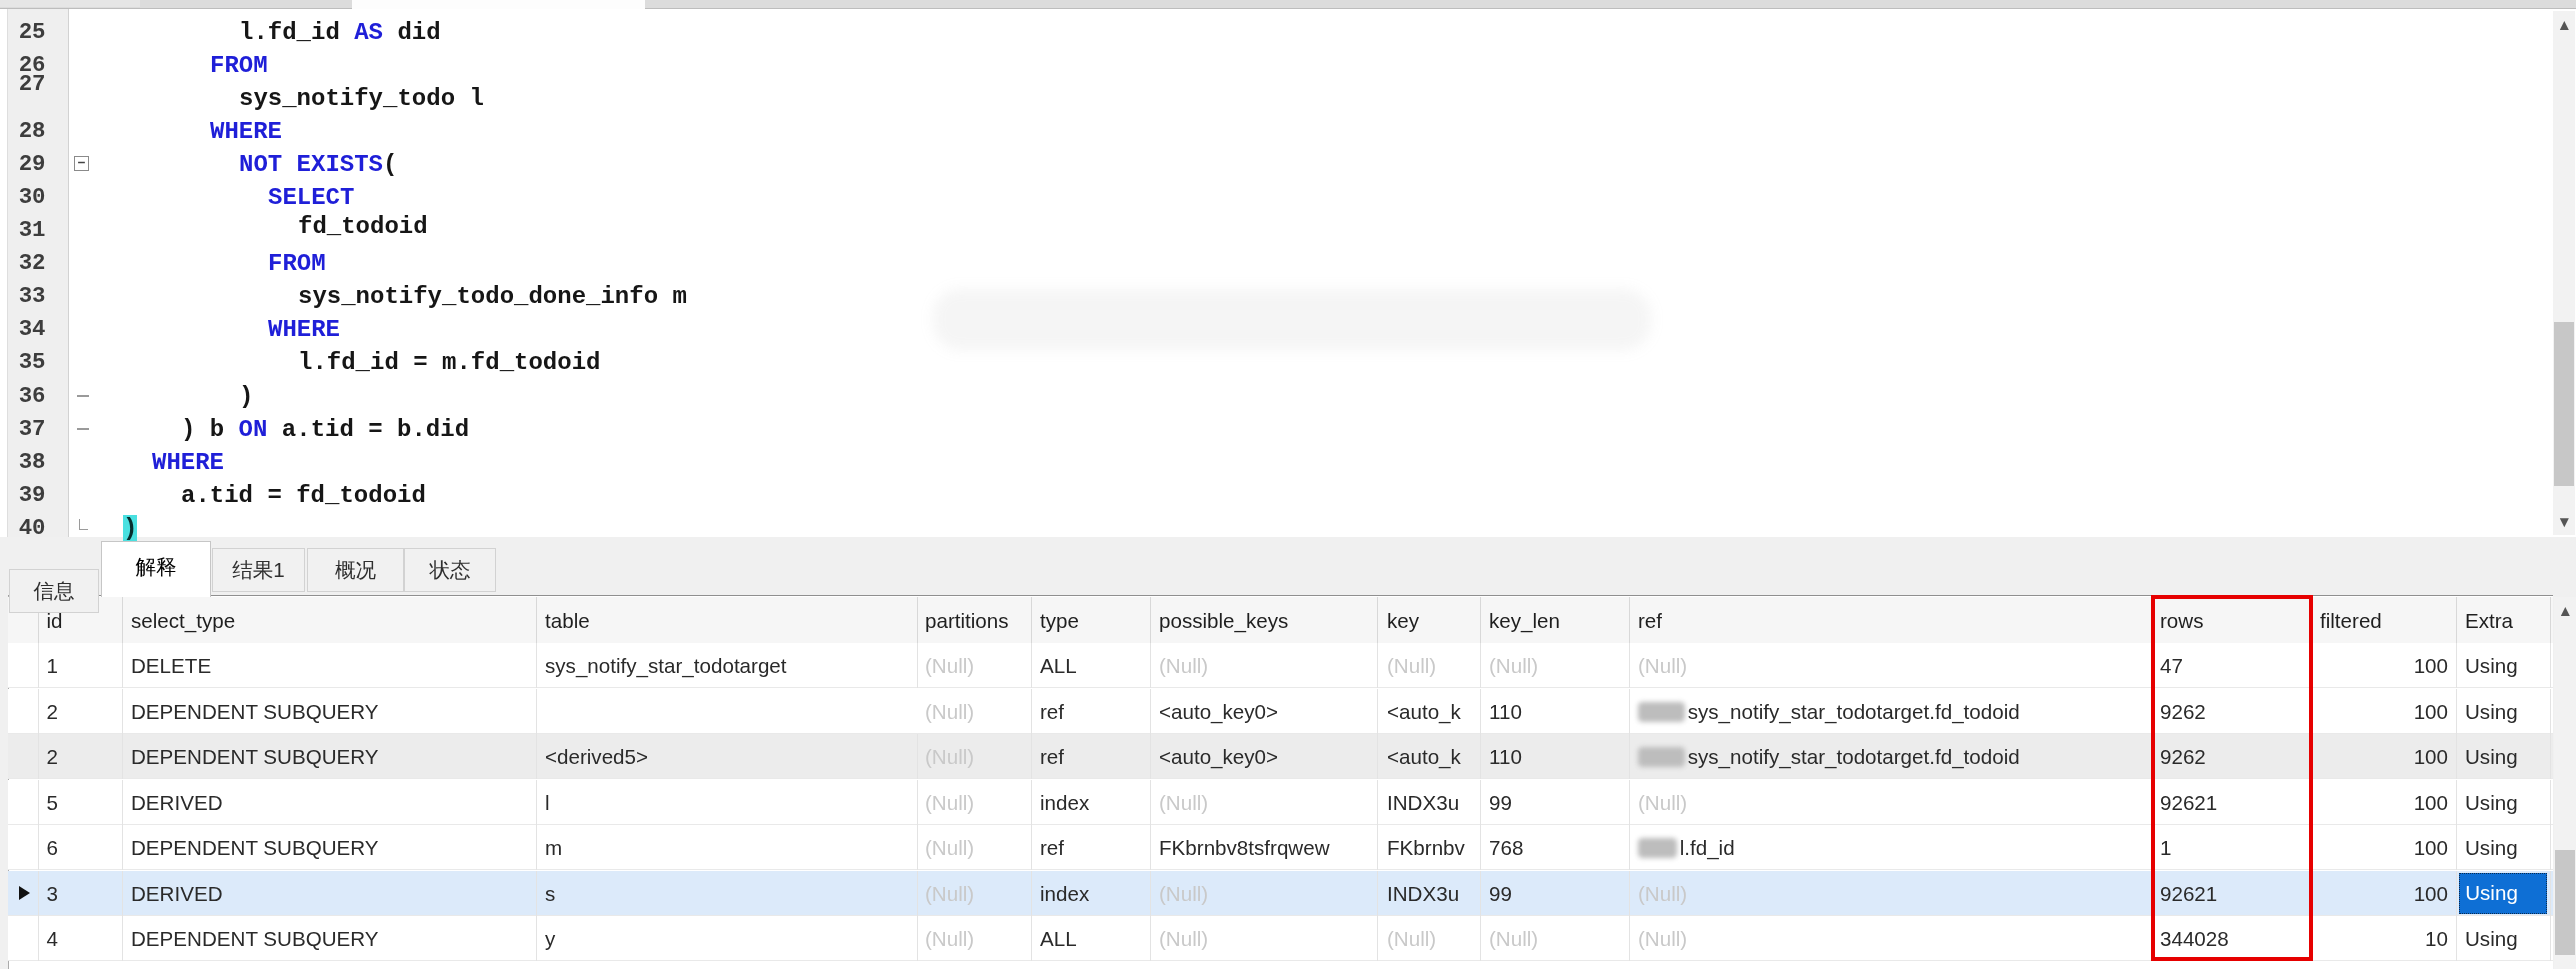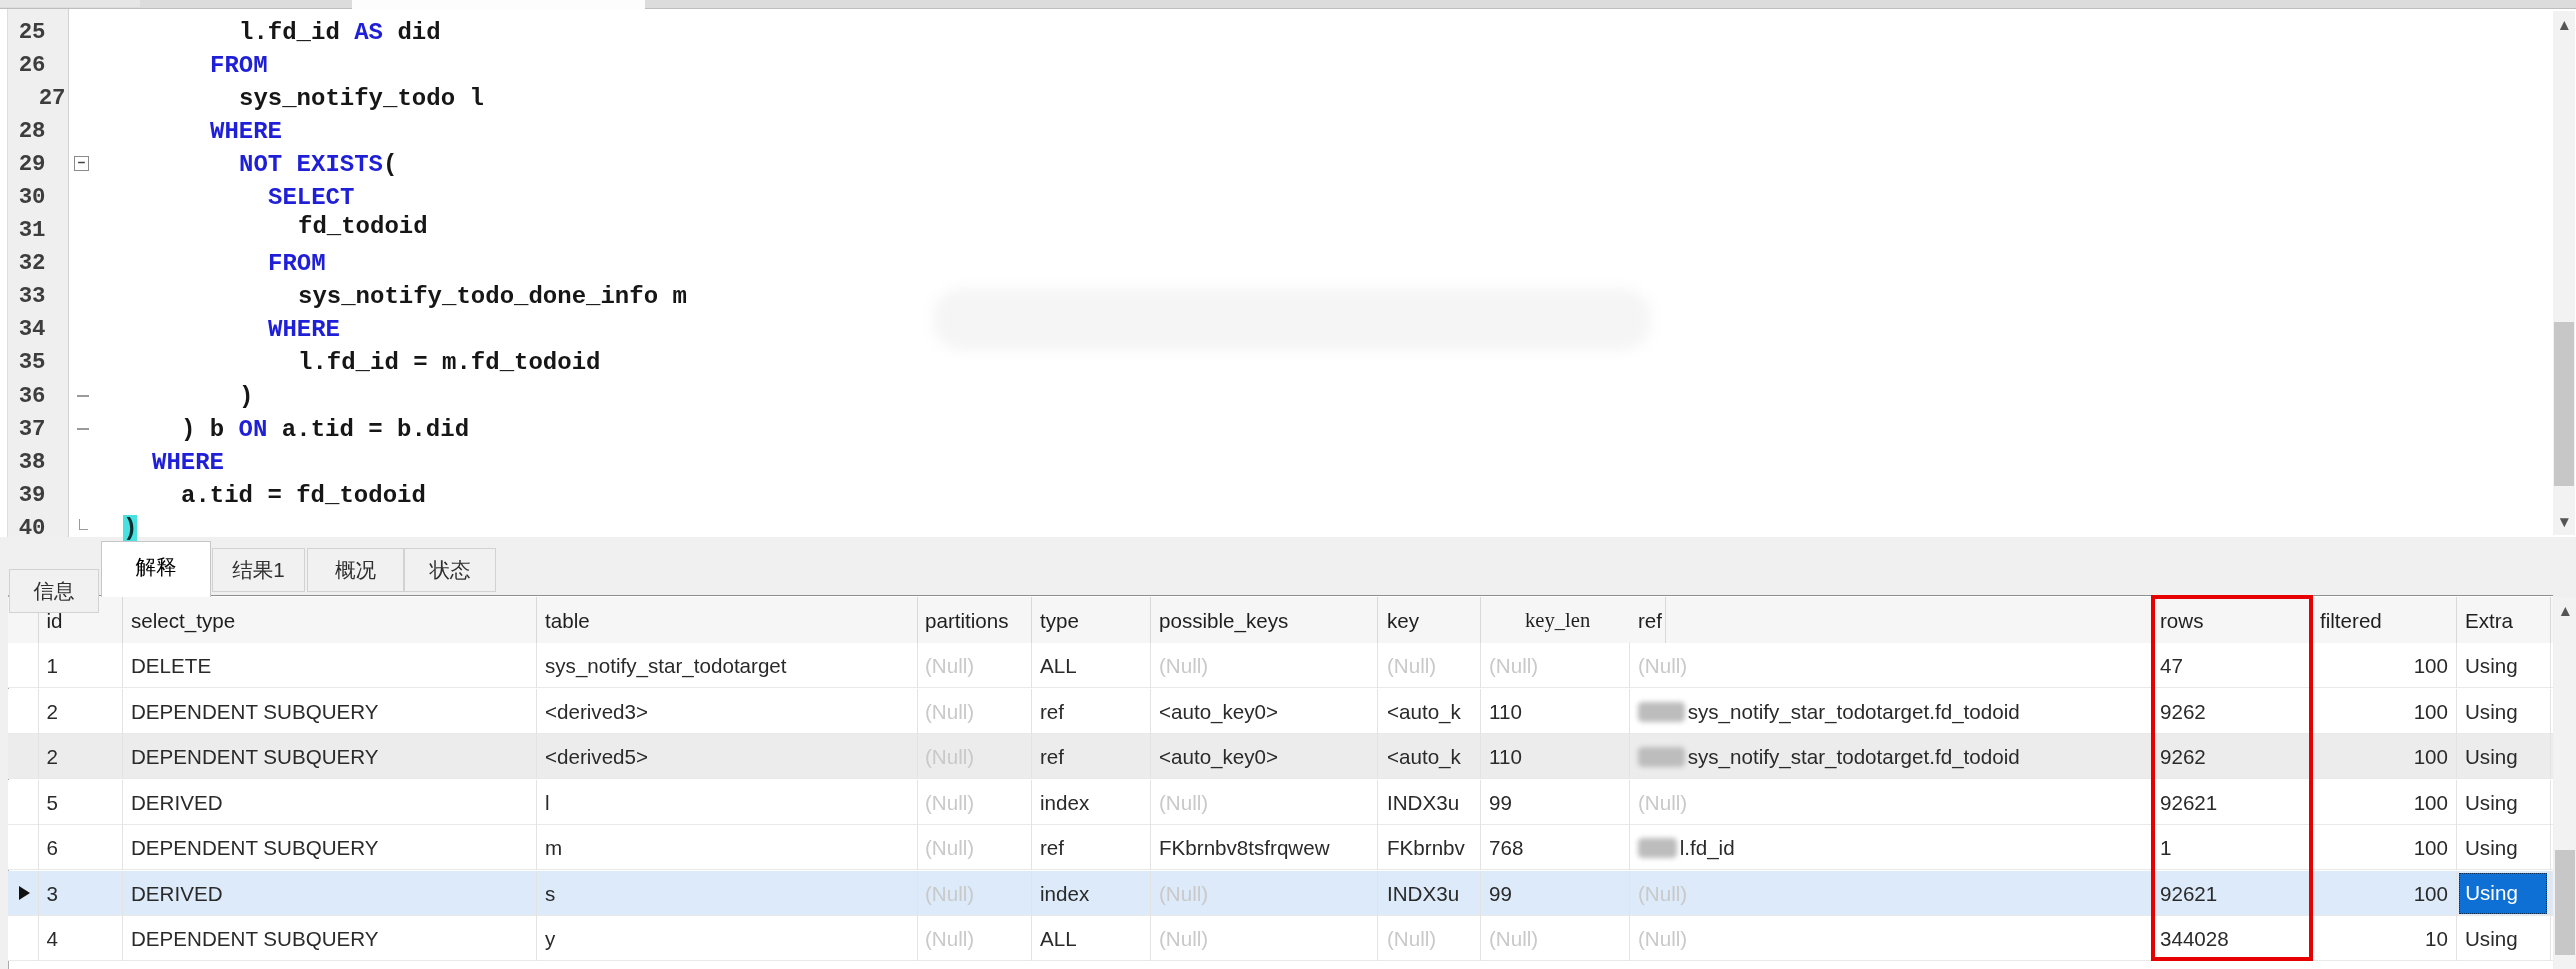--- a/index.html
+++ b/index.html
@@ -83,21 +83,21 @@
   <div class="whiteseg"></div>
 </div>
 
 <div class="editor">
   <div class="gutter"></div>
   <div id="editor-lines">
       <div class="lnum" style="top: 7.2px;">25</div>
       <div class="cline" style="top: 7.2px; padding-left: 145px;"><span class="seg-p">l.fd_id </span><span class="seg-k">AS</span><span class="seg-p"> did</span></div>
       <div class="lnum" style="top: 40px;">26</div>
       <div class="cline" style="top: 40px; padding-left: 116px;"><span class="seg-k">FROM</span></div>
-      <div class="lnum" style="top: 73px; margin-left: 20px;">27</div>
+      <div class="lnum" style="top: 59px;">27</div>
       <div class="cline" style="top: 73px; padding-left: 145px;"><span class="seg-p">sys_notify_todo l</span></div>
       <div class="lnum" style="top: 106px;">28</div>
       <div class="cline" style="top: 106px; padding-left: 116px;"><span class="seg-k">WHERE</span></div>
       <div class="lnum" style="top: 139px;">29</div>
       <div class="fold-start" style="top: 147px;">−</div>
       <div class="cline" style="top: 139px; padding-left: 145px;"><span class="seg-k">NOT EXISTS</span><span class="seg-p">(</span></div>
       <div class="lnum" style="top: 172px;">30</div>
       <div class="cline" style="top: 172px; padding-left: 174px;"><span class="seg-k">SELECT</span></div>
       <div class="lnum" style="top: 205px;">31</div>
       <div class="cline" style="top: 201px; padding-left: 204px;"><span class="seg-p">fd_todoid</span></div>
@@ -143,21 +143,21 @@
   <div class="sheet"></div>
   <div class="hrow" id="grid-header">
       <div class="hcell" style="left: 3.6px; width: 27px;"></div>
       <div class="hcell" style="left: 30.5px; width: 84px;">id</div>
       <div class="hcell" style="left: 529px; width: 381px;">table</div>
       <div class="hcell" style="left: 115px; width: 414px;">select_type</div>
       <div class="hcell" style="left: 909px; width: 115px;">partitions</div>
       <div class="hcell" style="left: 1024px; width: 119px;">type</div>
       <div class="hcell" style="left: 1143px; width: 227px;">possible_keys</div>
       <div class="hcell" style="left: 1371px; width: 102px;">key</div>
-      <div class="hcell" style="left: 1509px; width: 149px; font-family: Liberation Serif, serif;">key_len</div>
+      <div class="hcell" style="left: 1473px; width: 149px;">key_len</div>
       <div class="hcell" style="left: 1622px; width: 522px;">ref</div>
       <div class="hcell" style="left: 2144px; width: 160px;">rows</div>
       <div class="hcell" style="left: 2304px; width: 145px;">filtered</div>
       <div class="hcell" style="left: 2449px; width: 94px;">Extra</div>
     </div>
   <div id="grid-rows">
       <div class="drow" style="top: 48px; width: 2545px;">
         <div class="dcell" style="left: 3.6px; width: 27px;"></div>
         <div class="dcell" style="left: 30.5px; width: 84px;">1</div>
         <div class="dcell" style="left: 115px; width: 414px;">DELETE</div>
@@ -169,21 +169,20 @@
         <div class="dcell" style="left: 1473px; width: 149px;"><span class="nullv">(Null)</span></div>
         <div class="dcell" style="left: 1622px; width: 522px;"><span class="nullv">(Null)</span></div>
         <div class="dcell" style="left: 2144px; width: 160px;">47</div>
         <div class="dcell right" style="left: 2304px; width: 145px;">100</div>
         <div class="dcell" style="left: 2449px; width: 94px;">Using</div>
       </div>
       <div class="drow" style="top: 94px; width: 2545px;">
         <div class="dcell" style="left: 3.6px; width: 27px;"></div>
         <div class="dcell" style="left: 30.5px; width: 84px;">2</div>
         <div class="dcell" style="left: 115px; width: 414px;">DEPENDENT SUBQUERY</div>
-        <div class="dcell" style="left: 529px; width: 381px;">&lt;derived3&gt;</div>
         <div class="dcell" style="left: 909px; width: 115px;"><span class="nullv">(Null)</span></div>
         <div class="dcell" style="left: 1024px; width: 119px;">ref</div>
         <div class="dcell" style="left: 1143px; width: 227px;">&lt;auto_key0&gt;</div>
         <div class="dcell" style="left: 1371px; width: 102px;">&lt;auto_k</div>
         <div class="dcell" style="left: 1473px; width: 149px;">110</div>
         <div class="dcell" style="left: 1622px; width: 522px;"><span class="redact"></span><span>sys_notify_star_todotarget.fd_todoid</span></div>
         <div class="dcell" style="left: 2144px; width: 160px;">9262</div>
         <div class="dcell right" style="left: 2304px; width: 145px;">100</div>
         <div class="dcell" style="left: 2449px; width: 94px;">Using</div>
       </div>

